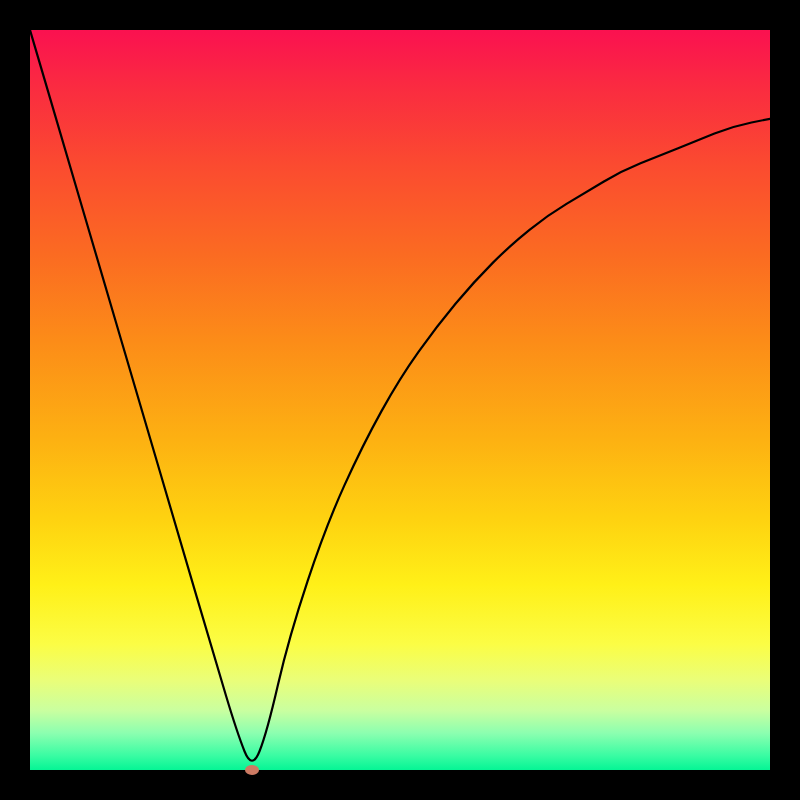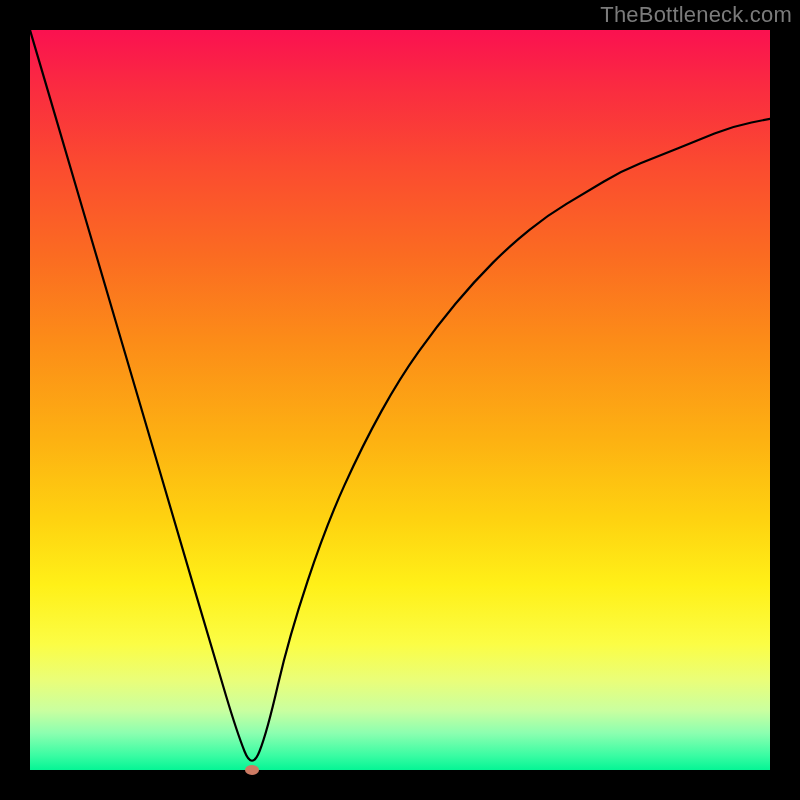--- a/index.html
+++ b/index.html
@@ -68,21 +68,20 @@
     border-radius: 50%;
     z-index: 25;
     transform: translate(-50%, -50%);
   }
 </style>
 </head>
 <body>
 
 <div class="frame">
 
-  <div class="watermark">TheBottleneck.com</div>
 
   <div class="plot-bg"></div>
 
   <svg class="curve" viewBox="0 0 740 740" preserveAspectRatio="none">
     <path id="curve-path" d="M 0 0 Q 0 0 18.5 62.90000000000001 Q 37 125.80000000000003 55.5 188.7 Q 74 251.59999999999997 92.5 314.5 Q 111 377.40000000000003 129.5 440.29999999999995 Q 148 503.19999999999993 166.5 566.0999999999999 Q 185 629 196.10000000000002 666 Q 207.20000000000002 703 214.60000000000002 721.5 Q 222 740 229.4 721.5 Q 236.8 703 247.9 654.9000000000001 Q 259 606.8000000000001 277.5 551.3 Q 296 495.79999999999995 314.5 455.1 Q 333 414.40000000000003 351.5 381.1 Q 370 347.79999999999995 388.5 321.9 Q 407.00000000000006 296 425.5 273.79999999999995 Q 444 251.59999999999997 462.5 233.1 Q 481 214.60000000000002 499.5 199.8 Q 518 185 536.5 173.89999999999998 Q 555 162.79999999999998 573.5 151.7 Q 592 140.59999999999997 610.5 133.2 Q 629 125.80000000000003 647.5 118.40000000000002 Q 666 111.00000000000001 684.5 103.60000000000001 Q 703 96.2 721.5 92.5 T 740 88.8" fill="none" stroke="#000000" stroke-width="2.2" stroke-linecap="round" stroke-linejoin="round"></path>
   </svg>
 
   <div class="marker" id="min-marker" style="left: 252px; top: 770px; background: rgb(205, 122, 99);"></div>
 
 </div>

